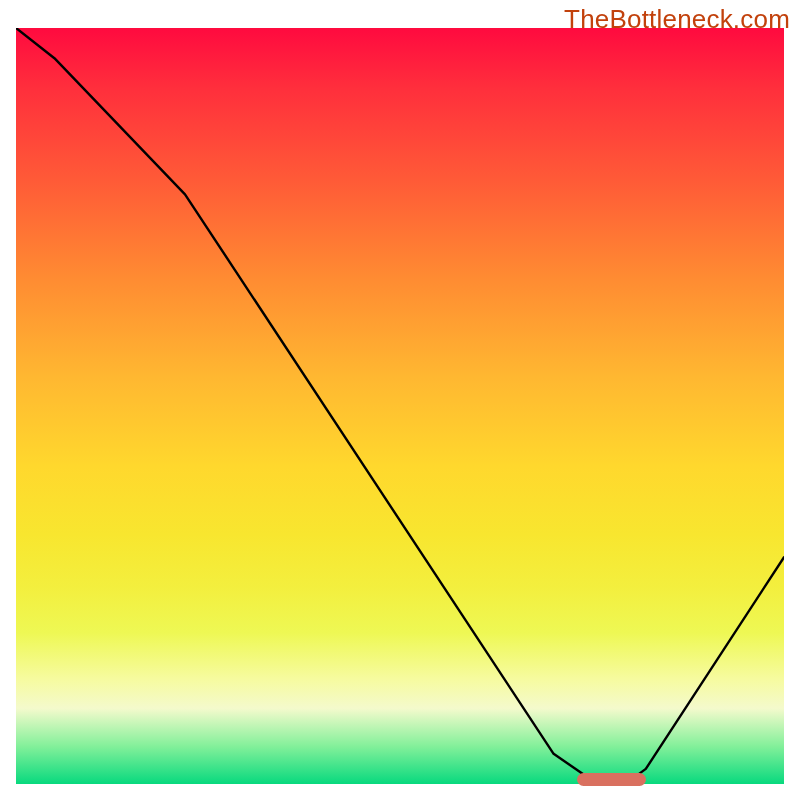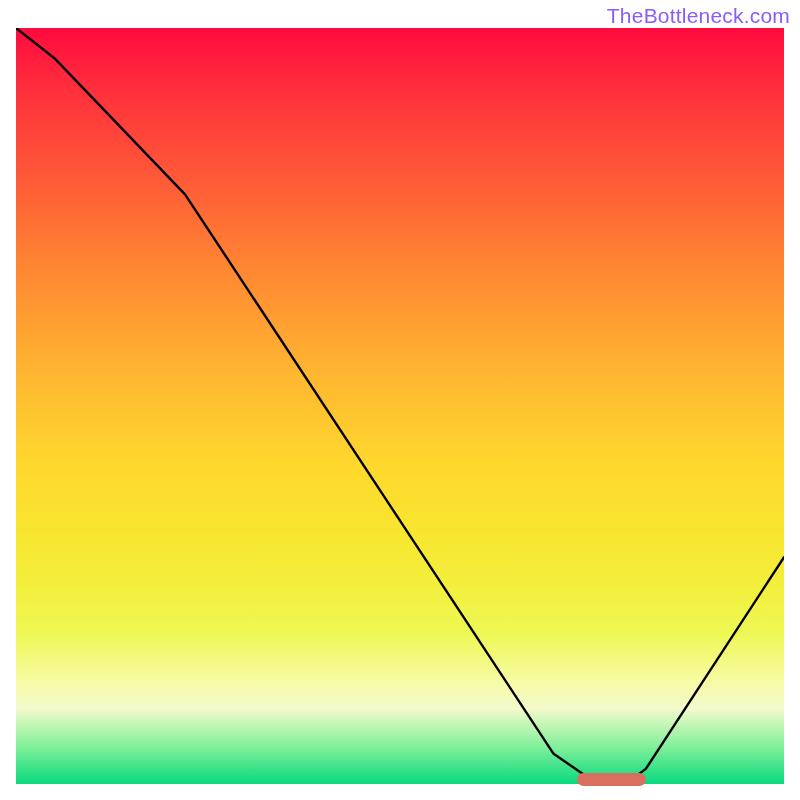--- a/index.html
+++ b/index.html
@@ -14,23 +14,23 @@
   .outer {
     position: relative;
     width: 800px;
     height: 800px;
     background: #ffffff;
   }
   .watermark {
     position: absolute;
     top: 4px;
     right: 10px;
-    font-size: 21px;
+    font-size: 26px;
     font-weight: 500;
-    color: #8b5cf6;
+    color: #c2410c;
     letter-spacing: 0.2px;
     user-select: none;
   }
   .plot {
     position: absolute;
     left: 16px;
     top: 28px;
     width: 768px;
     height: 756px;
     background: linear-gradient(

